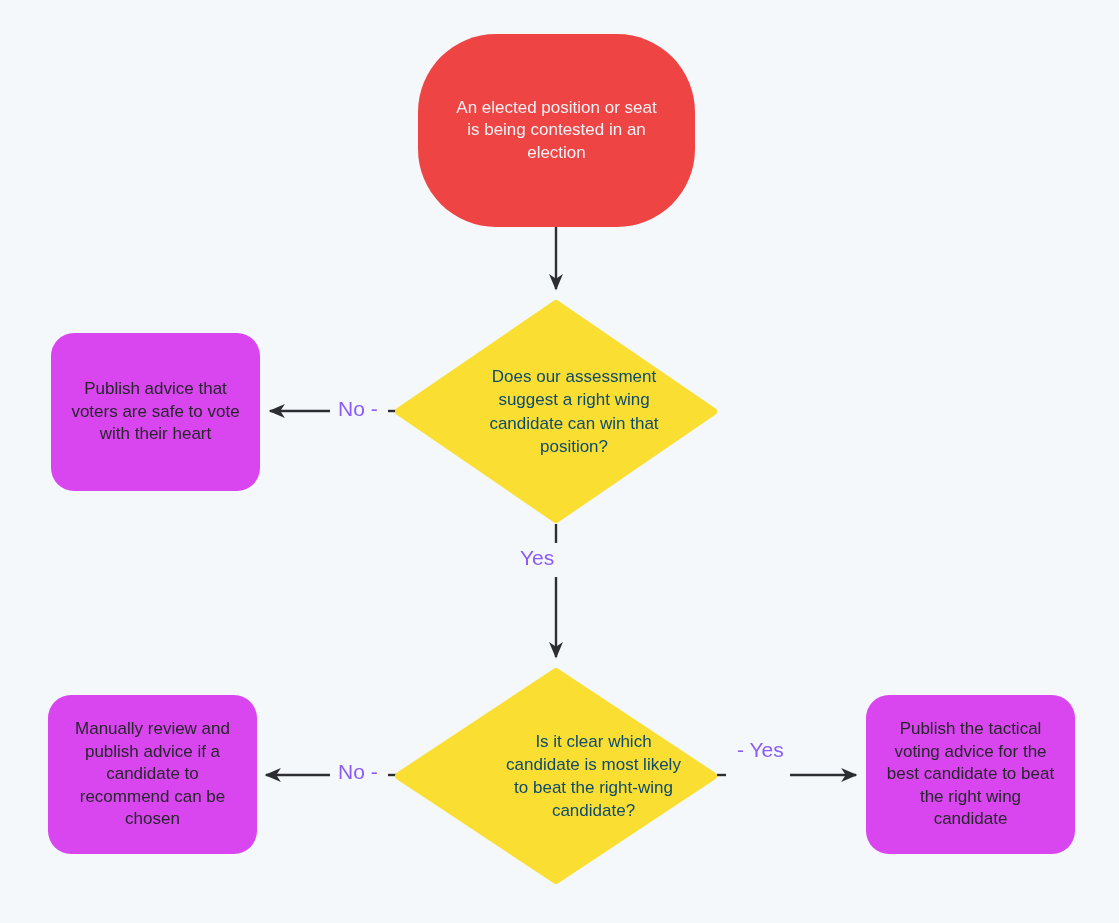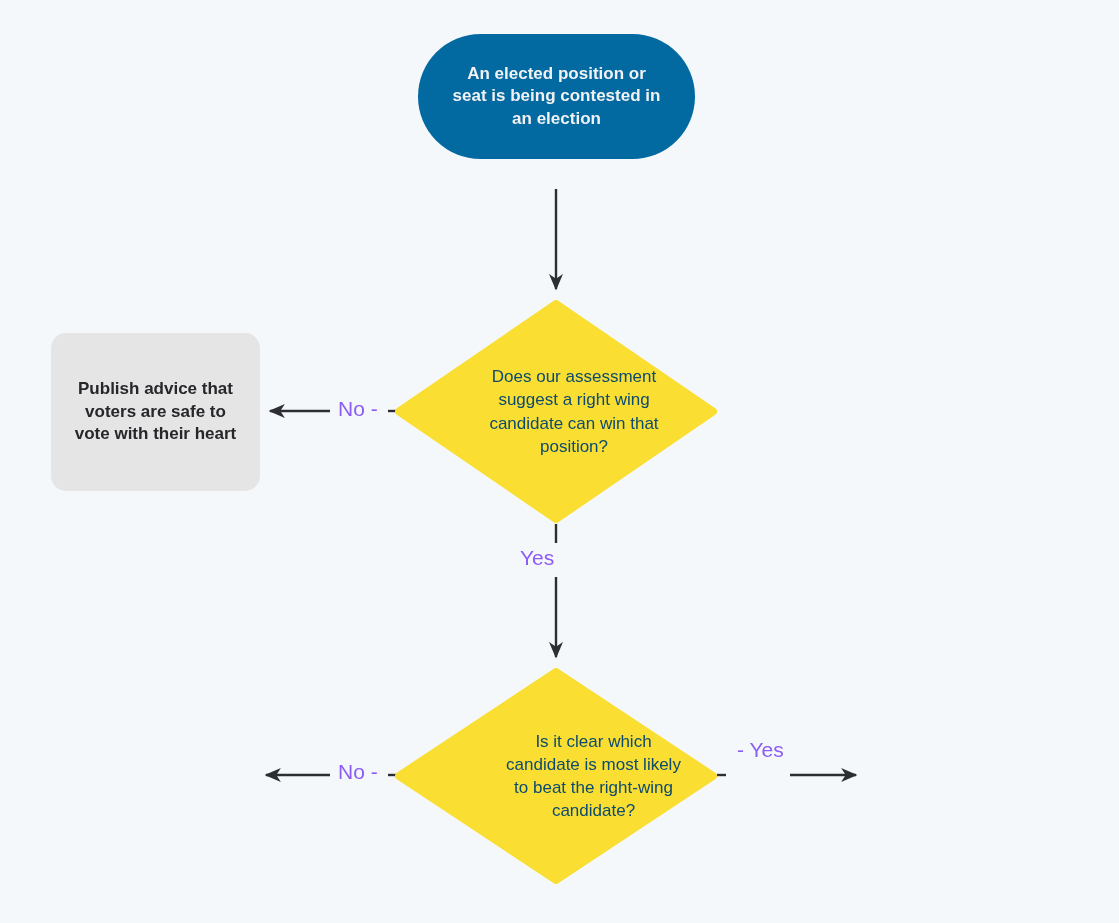--- a/index.html
+++ b/index.html
@@ -24,27 +24,26 @@
     align-items: center;
     justify-content: center;
     text-align: center;
     line-height: 1.33;
   }
   
   .terminal {
     left: 418px;
     top: 34px;
     width: 277px;
-    height: 125px;
-    background: #0369a1;
+    height: 193px;
+    background: #ef4444;
     border-radius: 78px;
     color: #f2f2f4;
     font-size: 17px;
     padding: 0 34px;
-    font-weight: bold;
   }
   .terminal .txt { max-width: 215px; }
 
   
   .diamond-wrap {
     position: absolute;
   }
   .diamond-shape {
     position: absolute;
     left: 0;
@@ -77,26 +76,25 @@
   #decision-2 {
     left: 395px;
     top: 668px;
     width: 322px;
     height: 216px;
   }
   #decision-2 .diamond-label .txt { width: 175px; margin-left: 39px; }
 
   
   .outcome {
-    background: #e5e5e5;
-    border-radius: 15px;
+    background: #d946ef;
+    border-radius: 23px;
     color: #26262b;
     font-size: 17px;
     padding: 0 16px;
-    font-weight: bold;
   }
   #outcome-safe-heart {
     left: 51px;
     top: 333px;
     width: 209px;
     height: 158px;
   }
   #outcome-manual-review {
     left: 48px;
     top: 695px;
@@ -181,20 +179,26 @@
     </svg>
     <div class="diamond-label">
       <span class="txt">Is it clear which candidate is most likely to beat the right-wing candidate?</span>
     </div>
   </div>
 
   <div class="node outcome" id="outcome-safe-heart">
     <span class="txt">Publish advice that voters are safe to vote with their heart</span>
   </div>
 
-
+  <div class="node outcome" id="outcome-manual-review">
+    <span class="txt">Manually review and publish advice if a candidate to recommend can be chosen</span>
+  </div>
+
+  <div class="node outcome" id="outcome-tactical">
+    <span class="txt">Publish the tactical voting advice for the best candidate to beat the right wing candidate</span>
+  </div>
 
   <div class="edge-label" id="edge-label-no-1">No -</div>
   <div class="edge-label" id="edge-label-yes-1">Yes</div>
   <div class="edge-label" id="edge-label-no-2">No -</div>
   <div class="edge-label" id="edge-label-yes-2">- Yes</div>
 
 </div>
 
 </body></html>

